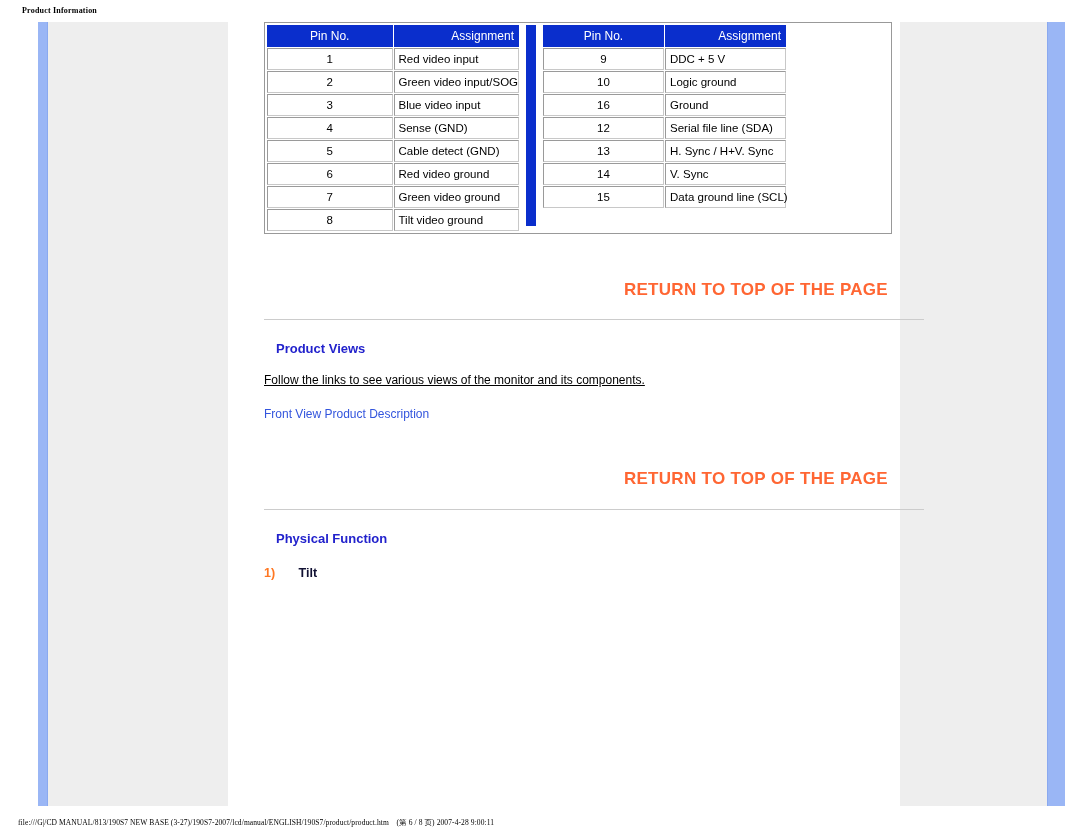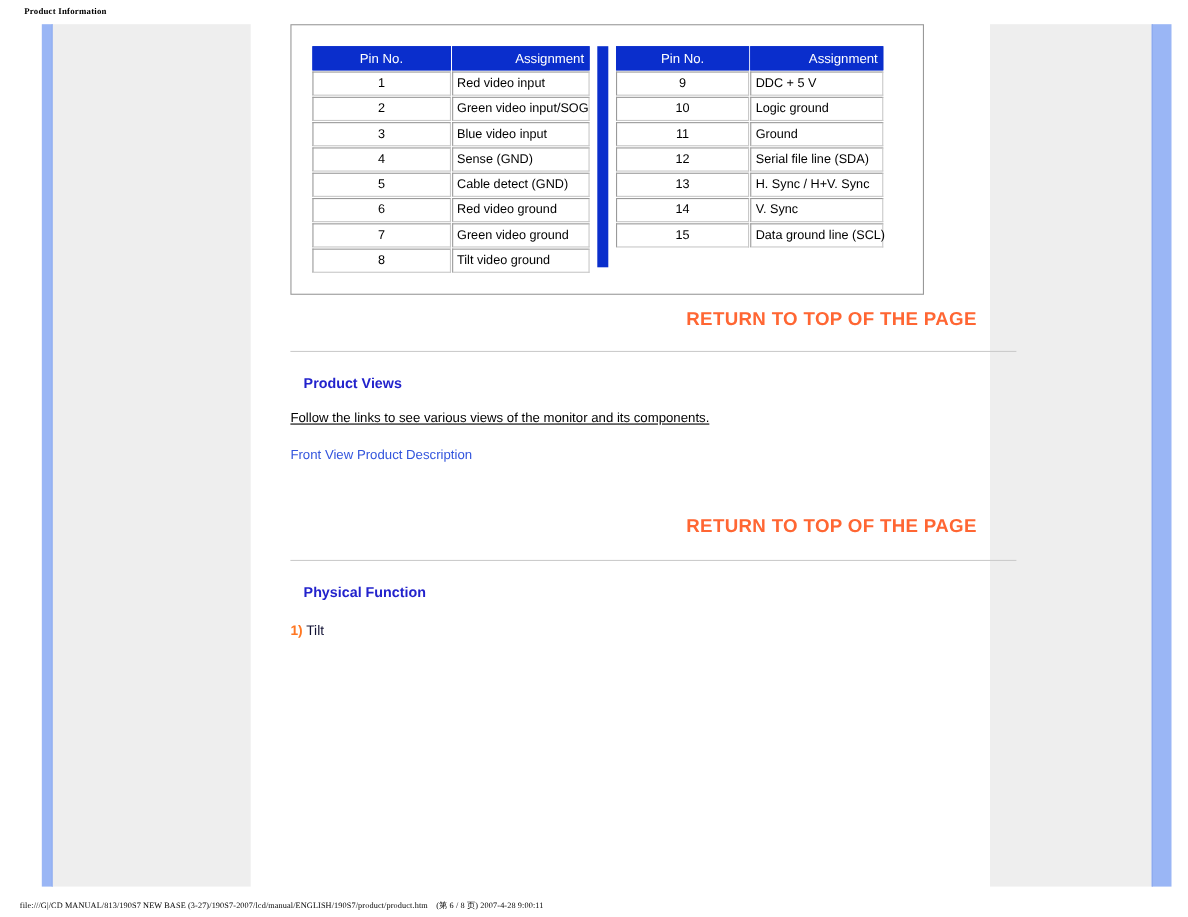--- a/index.html
+++ b/index.html
@@ -80,25 +80,25 @@
     width: 672px;
     height: 784px;
     background: #ffffff;
   }
 
   
   .pin-tables-wrap {
     position: absolute;
     left: 36px;
     top: 0px;
-    width: 576px;
+    width: 628px;
     border: 1px solid #999999;
     background: #ffffff;
     box-sizing: border-box;
-    padding: 18px;
+    padding: 1px;
   }
   .pin-tables-inner {
     display: flex;
     align-items: flex-start;
   }
   table.pin-table {
     border-collapse: separate;
     border-spacing: 1px;
     font-size: 11.5px;
     color: #000000;
@@ -169,21 +169,21 @@
     text-decoration: underline;
   }
   .inline-link {
     color: #3355dd;
     font-size: 12px;
     text-decoration: none;
     cursor: pointer;
   }
   .numbered-item { font-size: 12.5px; }
   .numbered-item .num { color: #ff7722; font-weight: bold; }
-  .numbered-item .label { color: #111133; font-weight: normal; }
+  .numbered-item .label { color: #111133; font-weight: bold; margin-left: 20px; }
 
   
   .blk { position: absolute; }
 
   
   .footer-path {
     position: absolute;
     left: 18px;
     top: 818px;
     font-family: "Liberation Serif", serif;
@@ -265,21 +265,21 @@
           <tbody>
             <tr>
               <td class="pin-col">9</td>
               <td>DDC + 5 V</td>
             </tr>
             <tr>
               <td class="pin-col">10</td>
               <td>Logic ground</td>
             </tr>
             <tr>
-              <td class="pin-col">11</td>
+              <td class="pin-col">16</td>
               <td>Ground</td>
             </tr>
             <tr>
               <td class="pin-col">12</td>
               <td>Serial file line (SDA)</td>
             </tr>
             <tr>
               <td class="pin-col">13</td>
               <td>H. Sync / H+V. Sync</td>
             </tr>

